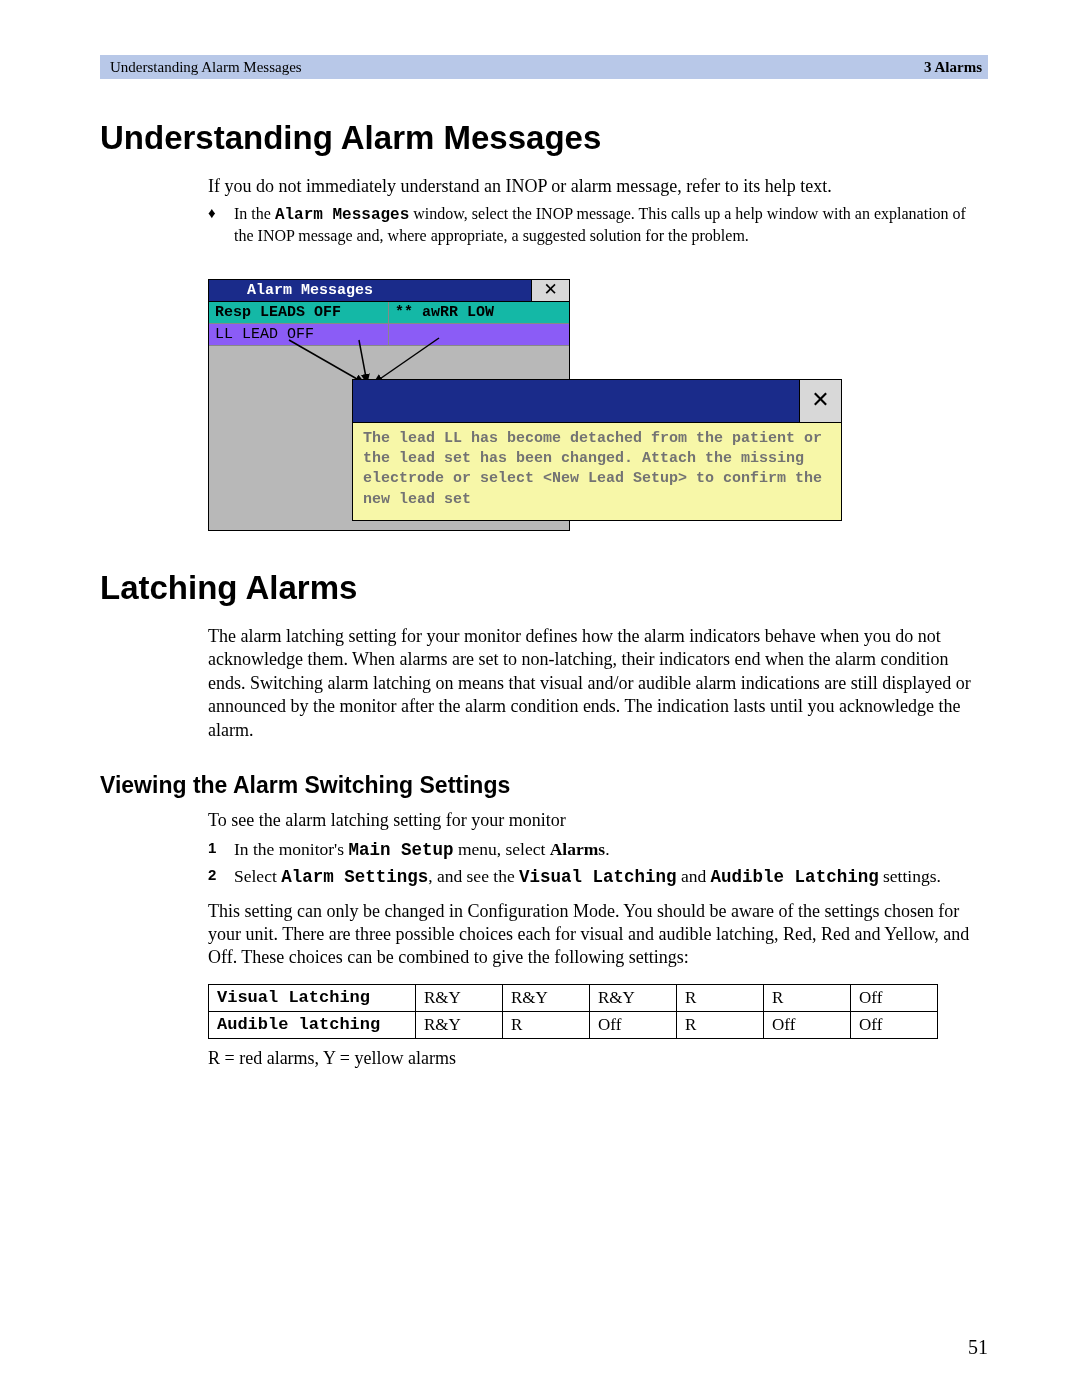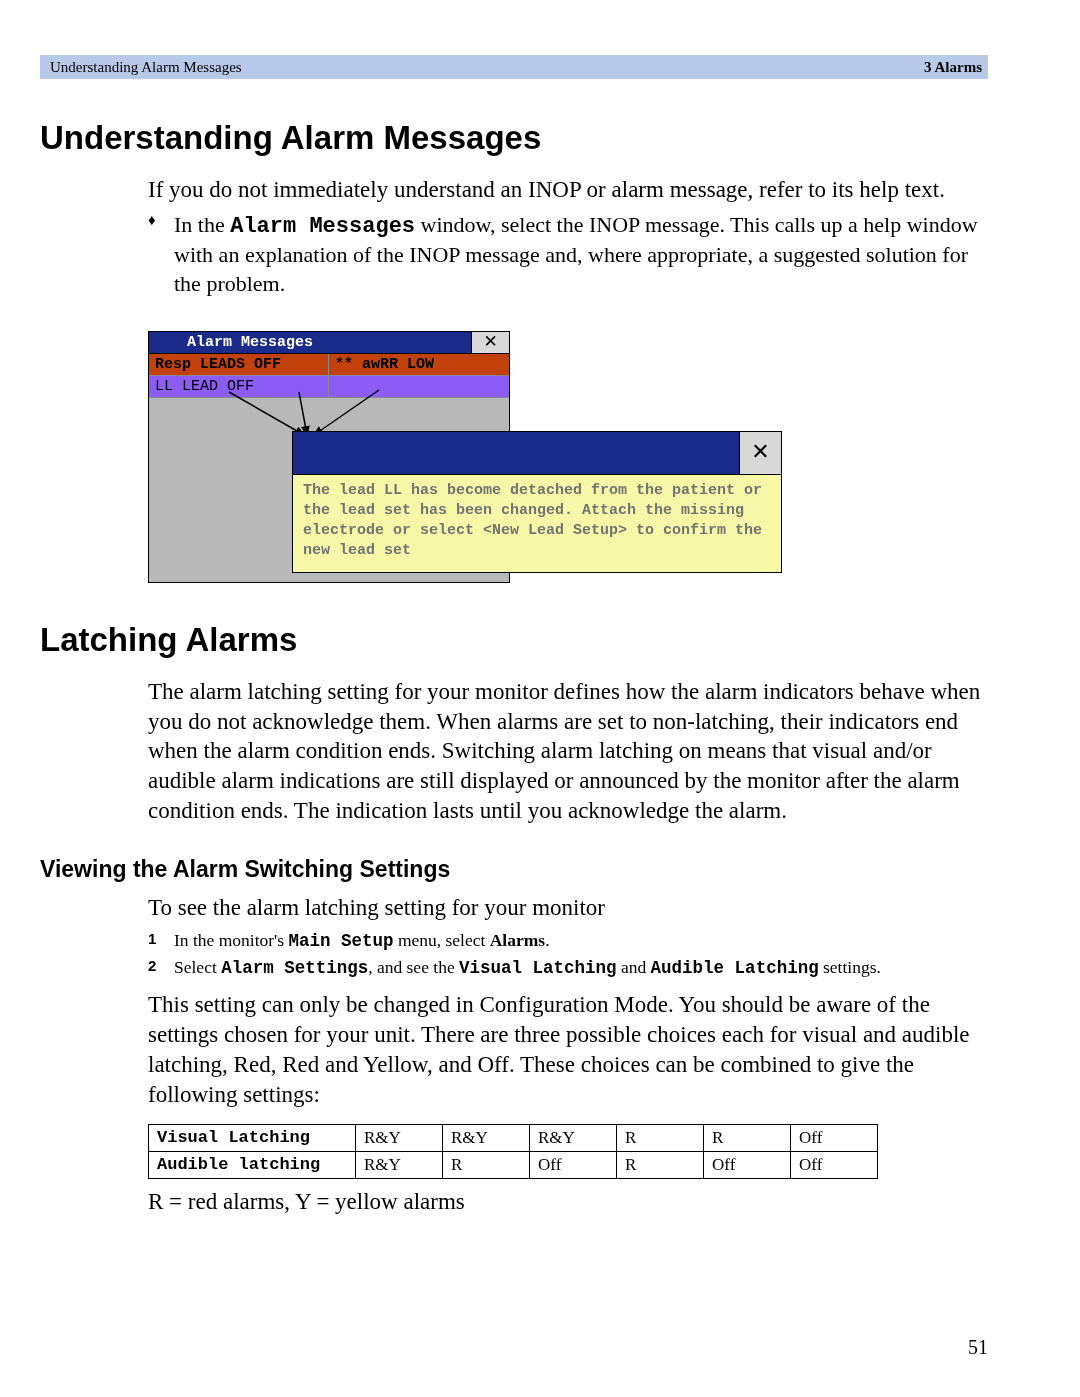--- a/index.html
+++ b/index.html
@@ -8,21 +8,21 @@
     background: #fff;
     font-family: "Times New Roman", Garamond, serif;
     color: #000;
   }
   .page {
     width: 1080px;
     min-height: 1397px;
     margin: 0 auto;
     position: relative;
     box-sizing: border-box;
-    padding: 55px 92px 40px 40px;
+    padding: 55px 92px 40px 100px;
   }
   .hdr {
     background: #b8c8e8;
     height: 24px;
     display: flex;
     justify-content: space-between;
     align-items: center;
     padding: 0 6px 0 10px;
     font-family: "Times New Roman", serif;
     font-size: 15px;
@@ -36,34 +36,34 @@
   }
   h1.tight { margin-top: 30px; }
   h2 {
     font-family: Arial, Helvetica, sans-serif;
     font-weight: bold;
     font-size: 23px;
     margin: 30px 0 10px 0;
   }
   .body-text, p {
     font-family: "Adobe Garamond Pro", Garamond, "Times New Roman", serif;
-    font-size: 23px;
+    font-size: 18px;
     line-height: 1.3;
     margin: 0 0 6px 0;
   }
   .indent { margin-left: 108px; }
   ul.diamond {
     list-style: none;
     margin: 4px 0 0 108px;
     padding: 0;
   }
   ul.diamond > li {
     position: relative;
     padding-left: 26px;
-    font-size: 22px;
+    font-size: 16px;
     line-height: 1.3;
   }
   ul.diamond > li::before {
     content: "♦";
     position: absolute;
     left: 0; top: 0;
     font-size: 15px;
   }
   ol.steps {
     list-style: none;
@@ -136,21 +136,21 @@
     box-sizing: border-box;
   }
   .win1-row {
     position: absolute;
     left: 0;
     height: 22px;
     width: 100%;
     box-sizing: border-box;
     border-bottom: 1px solid #888;
   }
-  .win1-row1 { top: 22px; background: #c2410c; font-weight: bold; }
+  .win1-row1 { top: 22px; background: #14b8a6; font-weight: bold; }
   .win1-row2 { top: 44px; background: #8b5cf6; font-weight: normal; }
   .win1-cell-l {
     position: absolute; left: 0; top:0; width: 50%; height:100%;
     padding-left: 6px; line-height: 22px; box-sizing: border-box;
     border-right: 1px solid #888;
   }
   .win1-cell-r {
     position: absolute; right: 0; top:0; width: 50%; height:100%;
     padding-left: 6px; line-height: 22px; box-sizing: border-box;
   }

